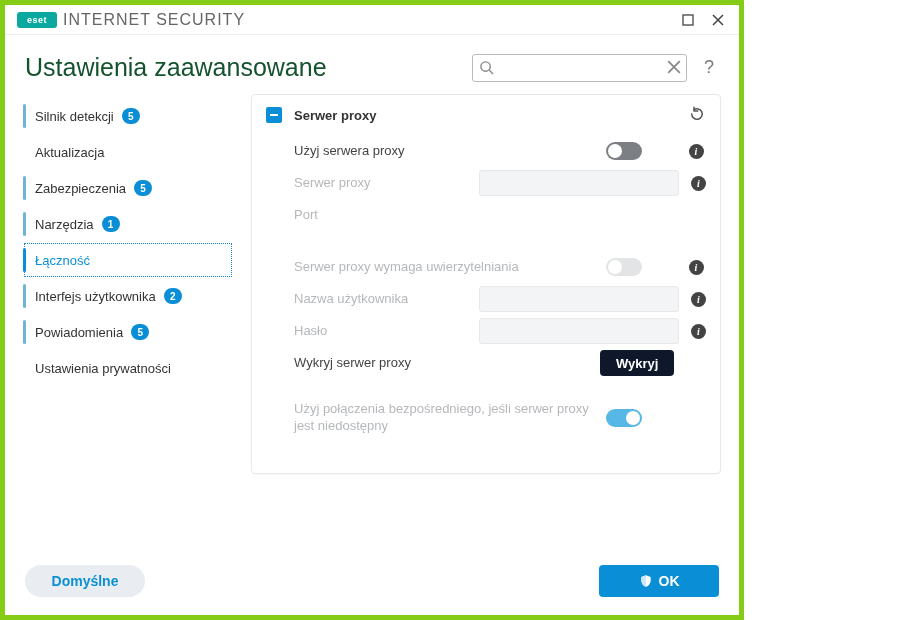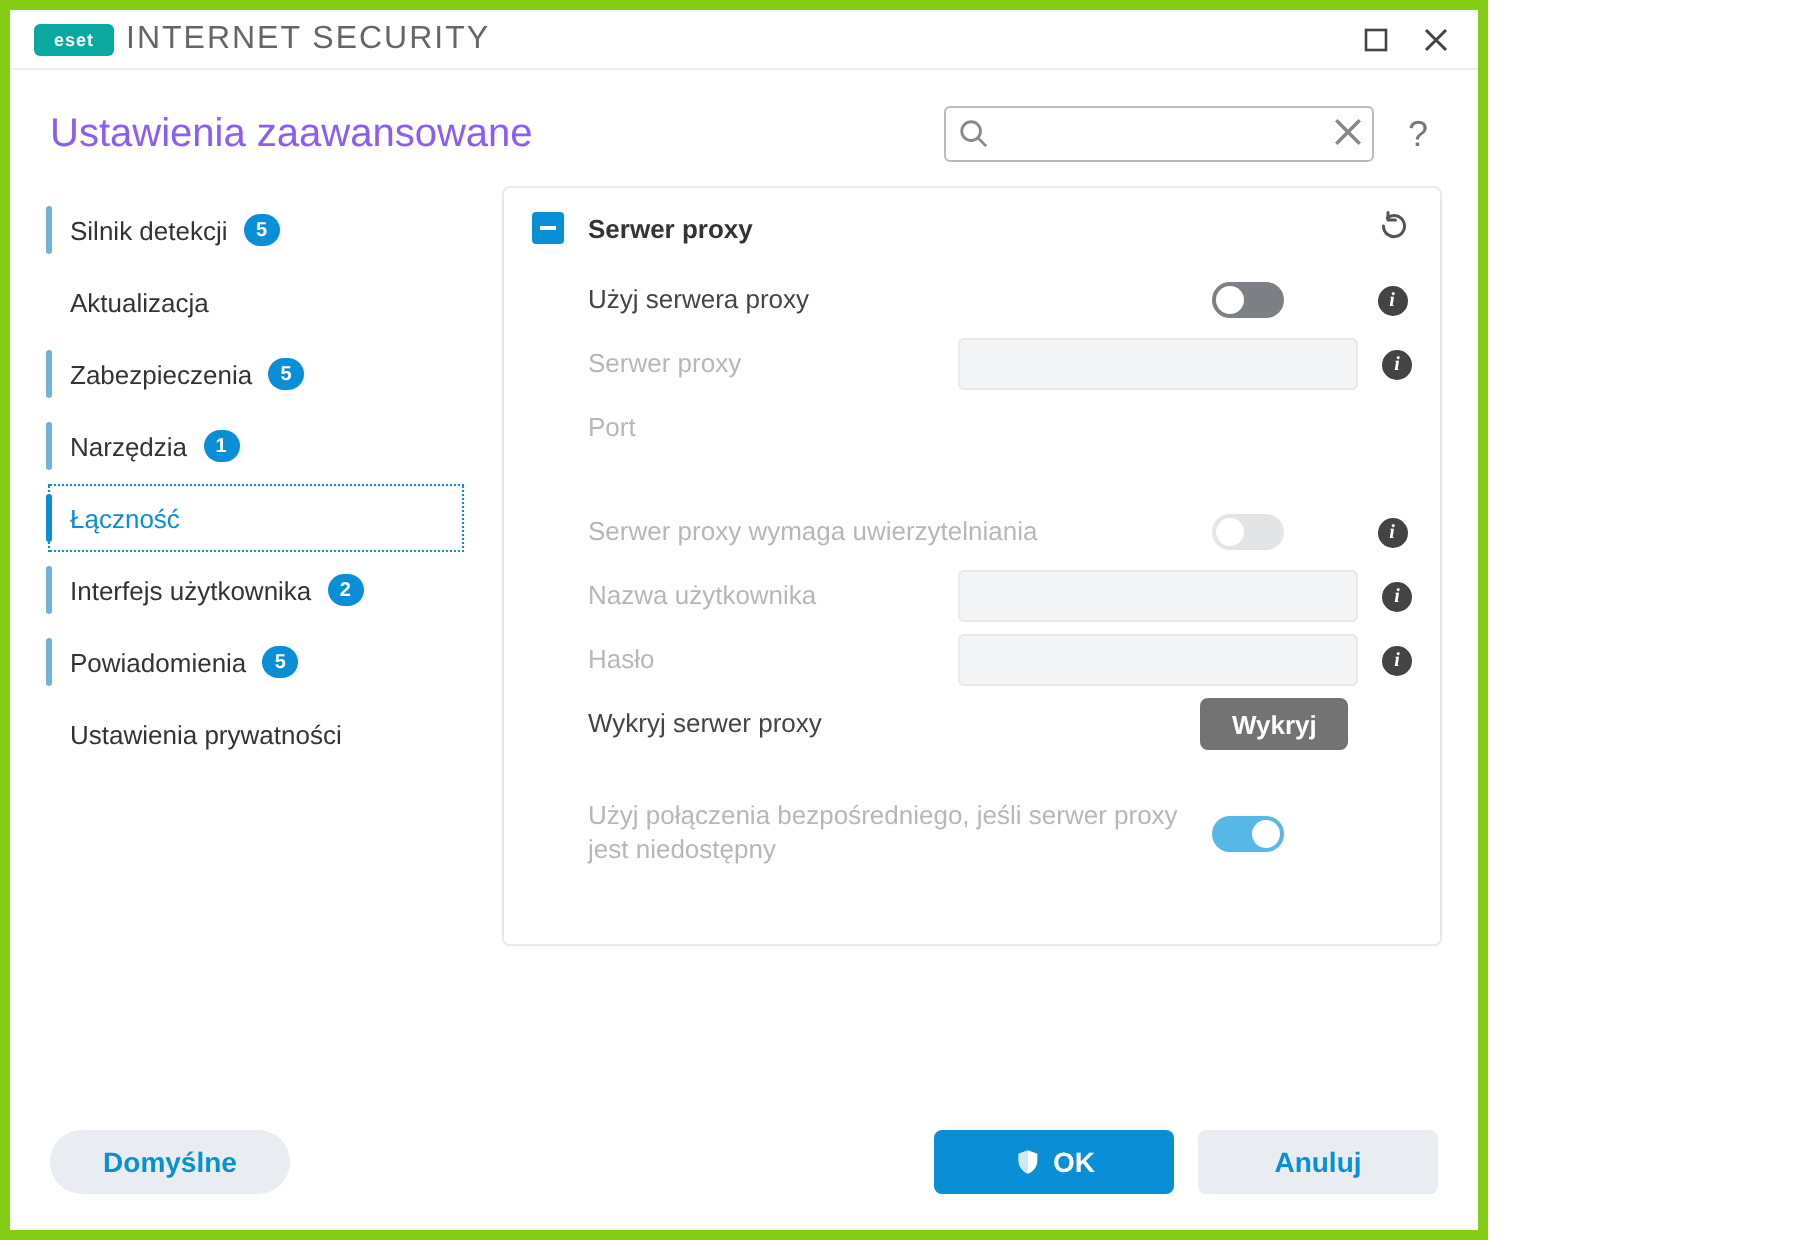--- a/index.html
+++ b/index.html
@@ -6,21 +6,21 @@
   html, body { width: 900px; height: 620px; font-family: "Segoe UI", Arial, sans-serif; font-size: 13px; color: #444; background: #fff; overflow: hidden; }
   .window { width: 744px; height: 620px; display: flex; flex-direction: column; border: 5px solid #84cc16; }
   .titlebar { display: flex; align-items: center; height: 30px; padding: 0 6px 0 12px; border-bottom: 1px solid #eee; }
   .brand { display: flex; align-items: center; gap: 6px; }
   .brand-mark { width: 40px; height: 16px; background: #0aa89e; border-radius: 3px; color: #fff; font-size: 9px; font-weight: bold; display: flex; align-items: center; justify-content: center; letter-spacing: 0.5px; }
   .brand-text { font-size: 16px; letter-spacing: 1px; color: #666; }
   .titlebar-spacer { flex: 1; }
   .win-btn { width: 30px; height: 30px; display: flex; align-items: center; justify-content: center; cursor: pointer; }
   .win-btn svg { width: 12px; height: 12px; }
   .header { display: flex; align-items: center; padding: 18px 20px 12px 20px; gap: 12px; }
-  .header-title { font-size: 20px; color: #8b5cf6; flex: 1; font-weight: 400;}
+  .header-title { font-size: 25px; color: #14532d; flex: 1; font-weight: 400;}
   .search { position: relative; width: 215px; }
   .search input { width: 100%; height: 28px; border: 1px solid #bbb; border-radius: 3px; padding: 0 26px 0 28px; font-size: 13px; outline: none; }
   .search .mag { position: absolute; left: 7px; top: 6px; color: #888; }
   .search .clear { position: absolute; right: 6px; top: 6px; color: #888; cursor: pointer; }
   .help { width: 20px; text-align: center; font-size: 18px; color: #777; cursor: pointer; }
   .body { flex: 1; display: flex; padding: 0 18px; gap: 18px; overflow: hidden; }
   .sidebar { width: 210px; padding-top: 4px; }
   .side-item { position: relative; display: flex; align-items: center; height: 36px; padding: 0 10px 0 12px; cursor: pointer; color: #333; gap: 8px; }
   .side-item::before { content:""; position:absolute; left:0; top:6px; bottom:6px; width:3px; background:#0a8fd6; border-radius:2px; opacity:0; }
   .side-item.marked::before { opacity:1; background:#6fb3da; }
@@ -43,21 +43,21 @@
   .toggle .knob { position:absolute; top:2px; left:2px; width:14px; height:14px; border-radius:50%; background:#fff; transition:left .1s; }
   .toggle.on { background:#57b7e6; }
   .toggle.on .knob { left:20px; }
   .toggle.dark { background:#7c7f83; }
   .toggle.dark .knob { background:#fff; }
   .toggle.disabled { background:#e2e4e6; cursor:default; }
   .toggle.disabled .knob { background:#fff; }
   .txt-input { width:200px; height:26px; border:1px solid #e6e8ea; background:#f3f4f5; border-radius:3px; padding:0 8px; font-size:13px; color:#666; }
   .txt-input.right { text-align:right; }
   .txt-input:disabled { color:#aaa; }
-  .detect-btn { height:26px; padding:0 16px; background:#737373; color:#fff; border:none; border-radius:4px; font-weight:600; cursor:pointer; font-size:13px; }
+  .detect-btn { height:26px; padding:0 16px; background:#0f172a; color:#fff; border:none; border-radius:4px; font-weight:600; cursor:pointer; font-size:13px; }
   .gap-row { height:20px; }
   .footer { display:flex; align-items:center; padding:14px 20px 18px 20px; gap:12px; }
   .btn { height:32px; min-width:120px; border:none; border-radius:4px; font-size:14px; font-weight:600; cursor:pointer; display:inline-flex; align-items:center; justify-content:center; gap:6px; }
   .btn.default { background:#e9edf1; color:#4a6; color:#2b7; color:#0a8fd6; }
   .btn.default { background:#e9edf1; color:#0a8fd6;border-radius:16px; }
   .btn.primary { background:#0a8fd6; color:#fff; }
   .btn.secondary { background:#e9edf1; color:#0a8fd6; }
   .footer .spacer { flex:1; }
   .shield { width:14px; height:14px; }
 </style>
@@ -237,16 +237,15 @@
   <div class="footer">
     <button class="btn default">Domyślne</button>
     <div class="spacer"></div>
     <button class="btn primary">
       <svg class="shield" viewBox="0 0 24 24">
           <path d="M12 2 L20 5 V11 C20 16 16.5 20.5 12 22 C7.5 20.5 4 16 4 11 V5 Z" fill="#fff"></path>
           <path d="M12 2 L12 22 C7.5 20.5 4 16 4 11 V5 Z" fill="#cfe7f6"></path>
         </svg>
       <span>OK</span>
     </button>
-    <button class="btn secondary">Anuluj</button>
   </div>
 
 </div>
 
 </body></html>

